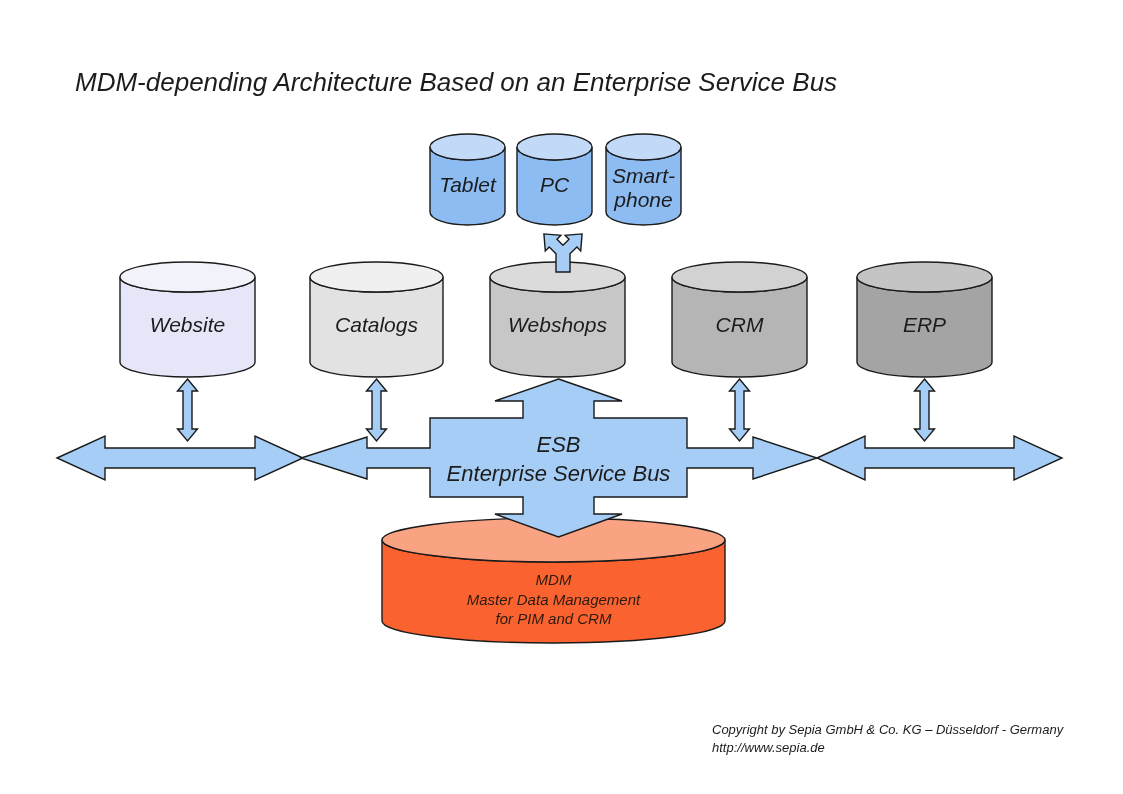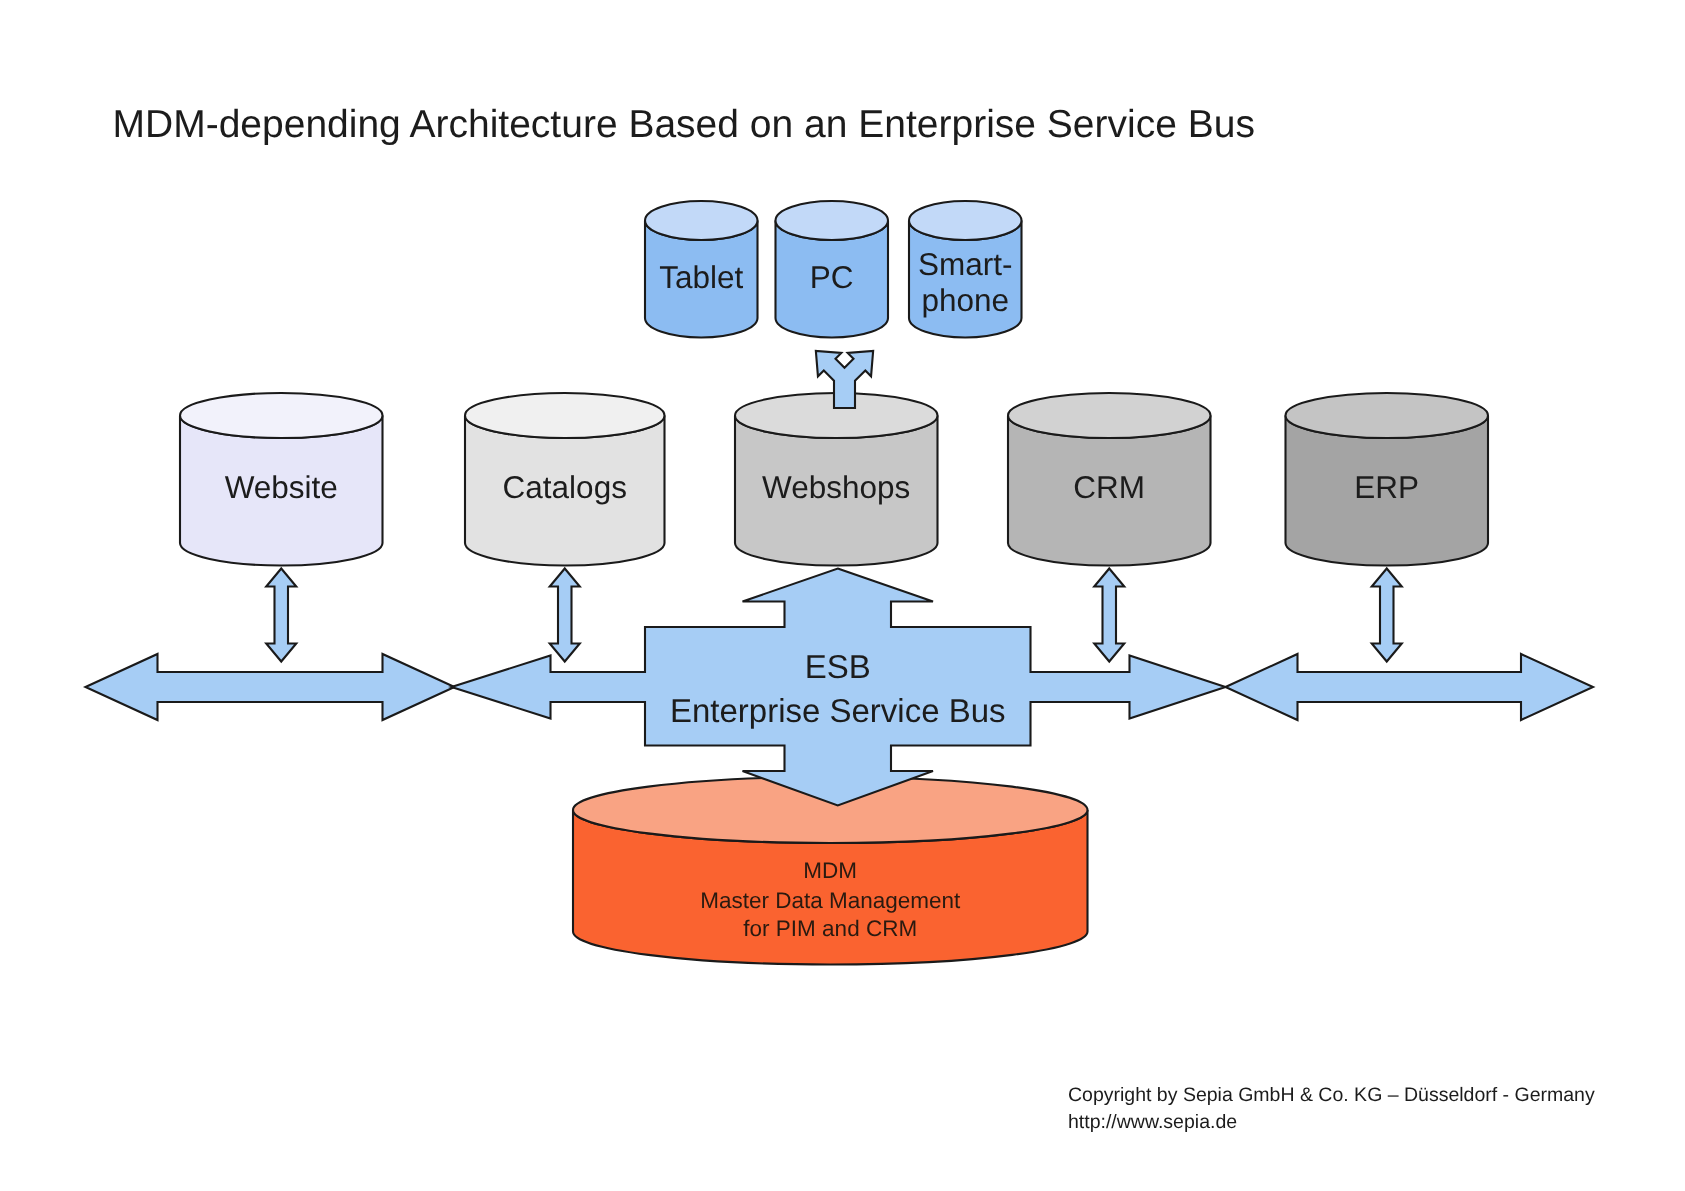--- a/index.html
+++ b/index.html
@@ -7,20 +7,21 @@
     padding: 0;
     background: #ffffff;
     font-family: "Liberation Sans", "DejaVu Sans", sans-serif;
   }
   .stage {
     position: relative;
     width: 1123px;
     height: 794px;
     background: #ffffff;
     overflow: hidden;
+    font-style: italic;
   }
   svg { display: block; }
   text {
     fill: #1c1c1c;
     font-family: "Liberation Sans", "DejaVu Sans", sans-serif;
   }
   .title-text   { font-size: 26px; }
   .cyl-label    { font-size: 21px; text-anchor: middle; }
   .esb-label    { font-size: 22px; text-anchor: middle; }
   .mdm-label    { font-size: 15px; text-anchor: middle; fill: #2a1a10; }

